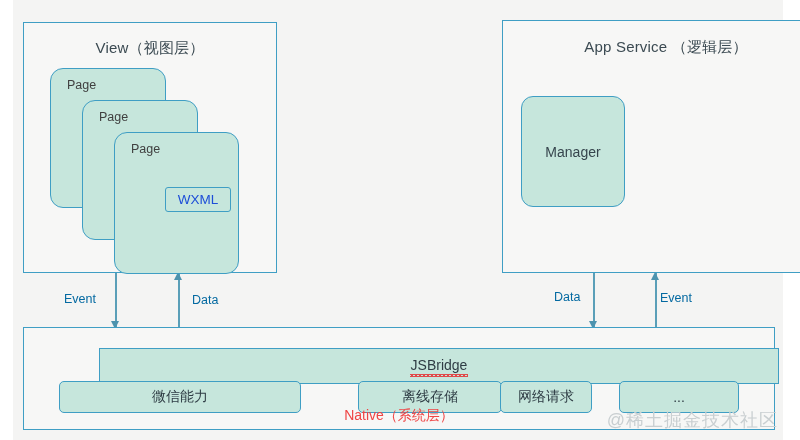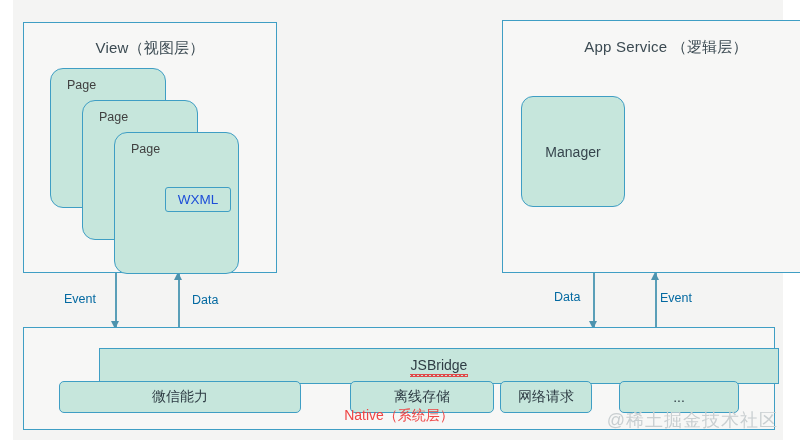--- a/index.html
+++ b/index.html
@@ -181,21 +181,21 @@
     background: #c6e6dc;
     border: 1.3px solid #3f9ec4;
     border-radius: 5px;
     display: flex;
     align-items: center;
     justify-content: center;
     font-size: 14px;
     color: #2f3d45;
   }
   #native-box-0 { left: 35px;  width: 242px; }
-  #native-box-1 { left: 326px; width: 144px; }
+  #native-box-1 { left: 334px; width: 144px; }
   #native-box-2 { left: 476px; width: 92px; }
   #native-box-3 { left: 595px; width: 120px; }
 
   #native-label {
     position: absolute;
     left: 0; right: 0;
     bottom: 4px;
     text-align: center;
     font-size: 14px;
     color: #ef4444;

